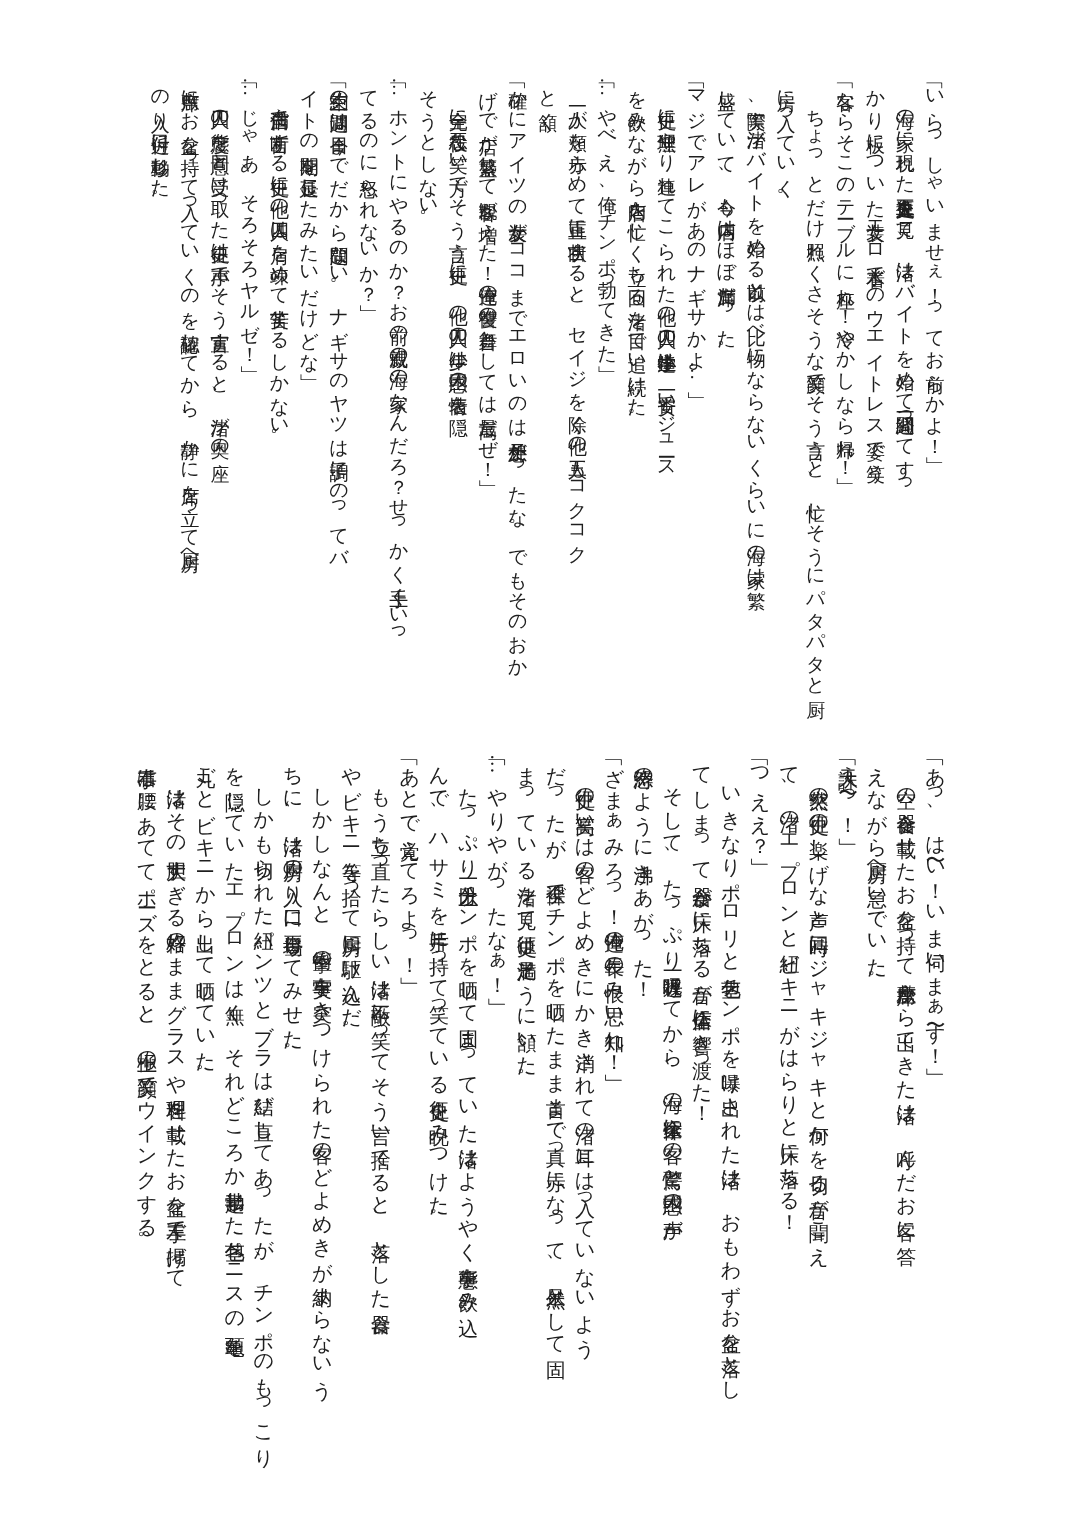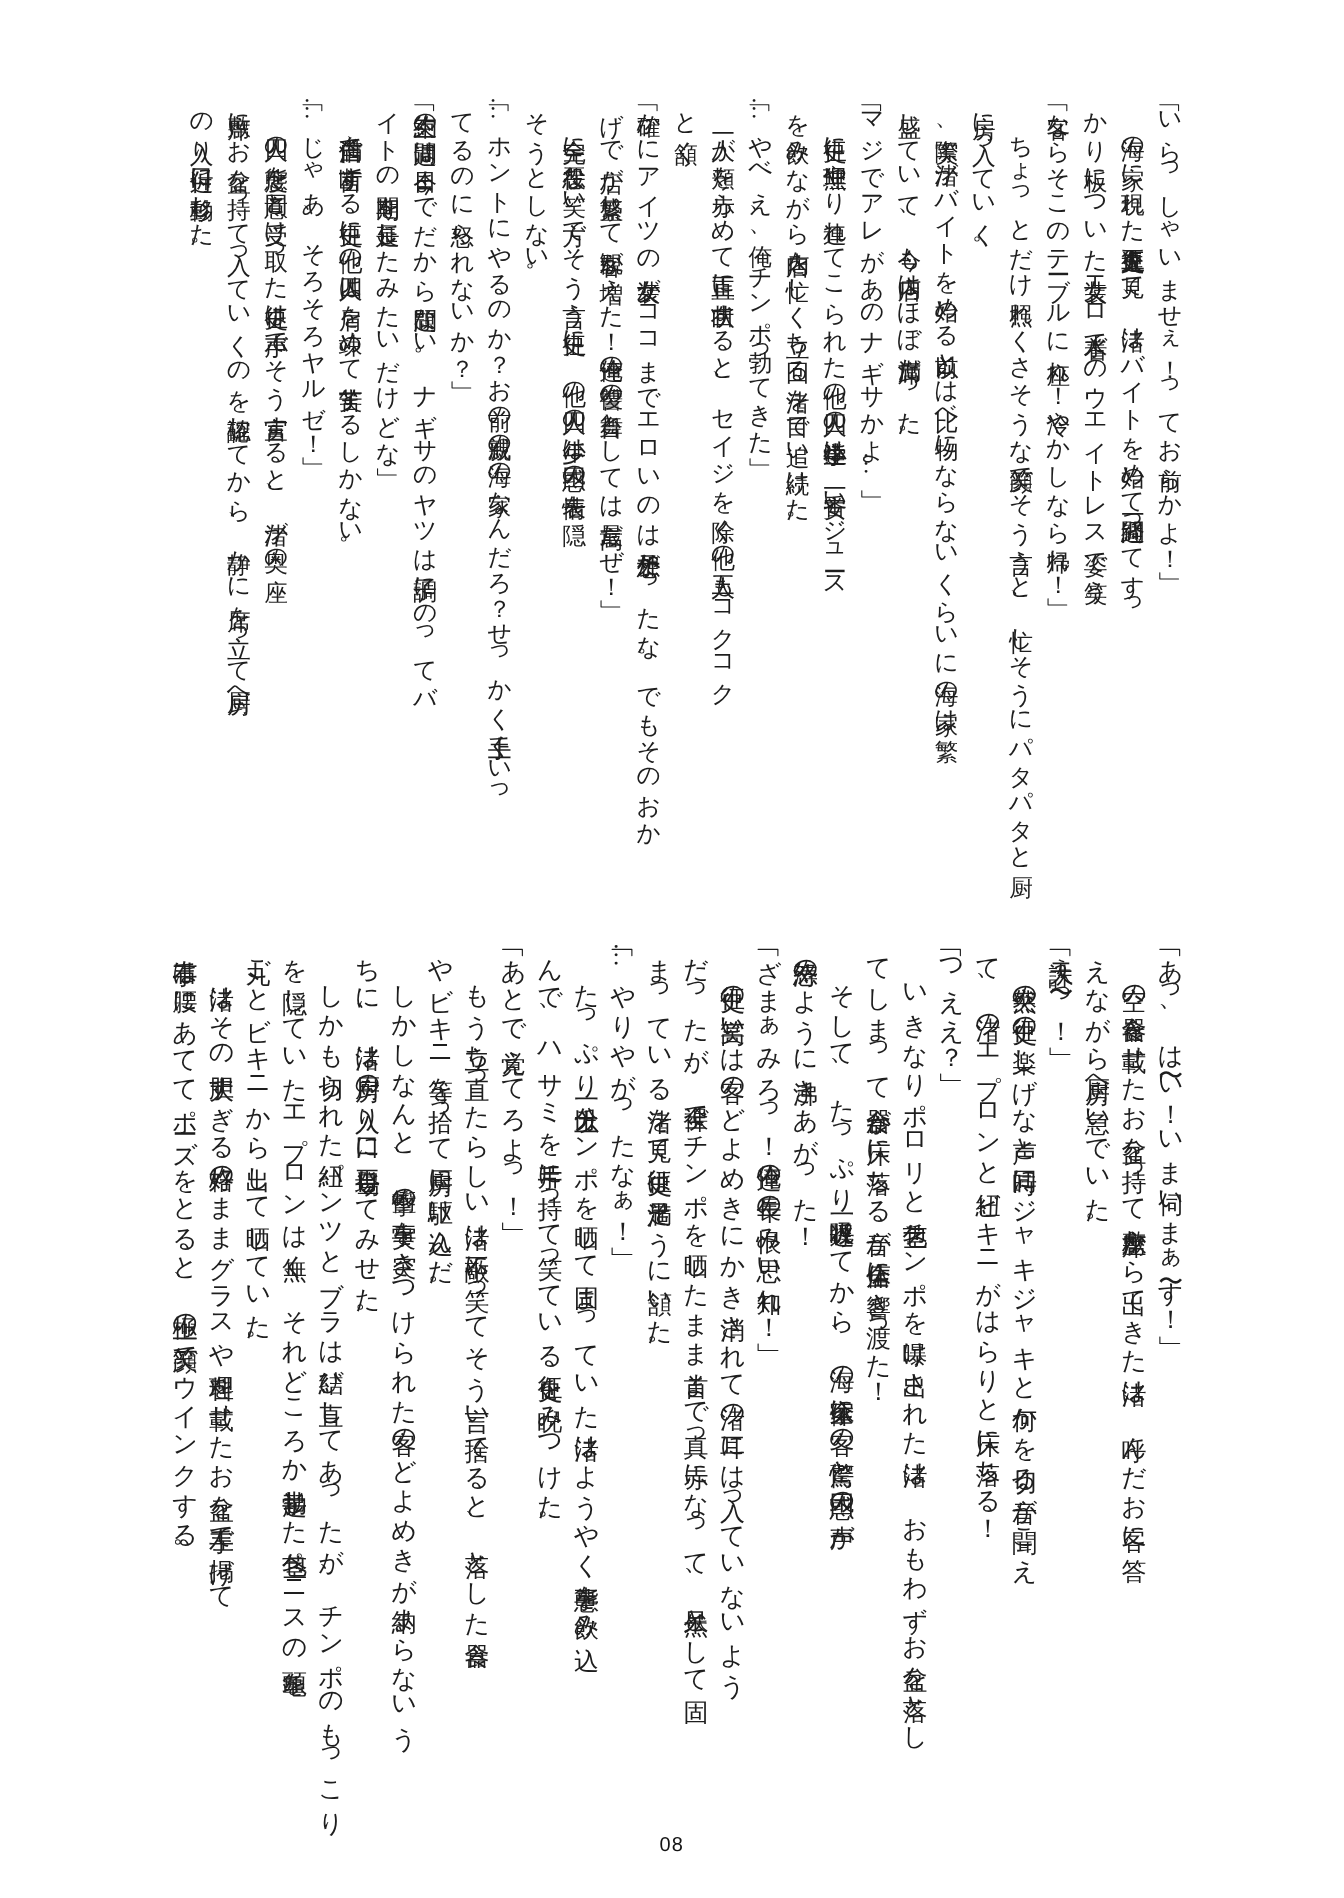--- a/index.html
+++ b/index.html
@@ -117,15 +117,14 @@
       <div class="tline">やビキニ等を拾って厨房に駆け込んだ。</div>
       <div class="tline">　しかしなんと、衝撃の事実を突きつけられた客のどよめきが納まらないう</div>
       <div class="tline">ちに、渚は厨房の入り口に再登場してみせた。</div>
       <div class="tline">　しかも切られた紐パンツとブラは結び直してあったが、チンポのもっこり</div>
       <div class="tline">を隠していたエプロンは無く、それどころか半勃起した包茎ペニスの亀頭を</div>
       <div class="tline">丸ごとビキニから出して晒していた。</div>
       <div class="tline">　渚はその大胆すぎる格好のままグラスや料理を載せたお盆を左手で掲げて</div>
       <div class="tline">右手は腰にあててポーズをとると、極上の笑顔でウインクする。</div>
     </div>
 
-  <div class="page-number">08</div>
 
 </div>
 
 </body></html>

